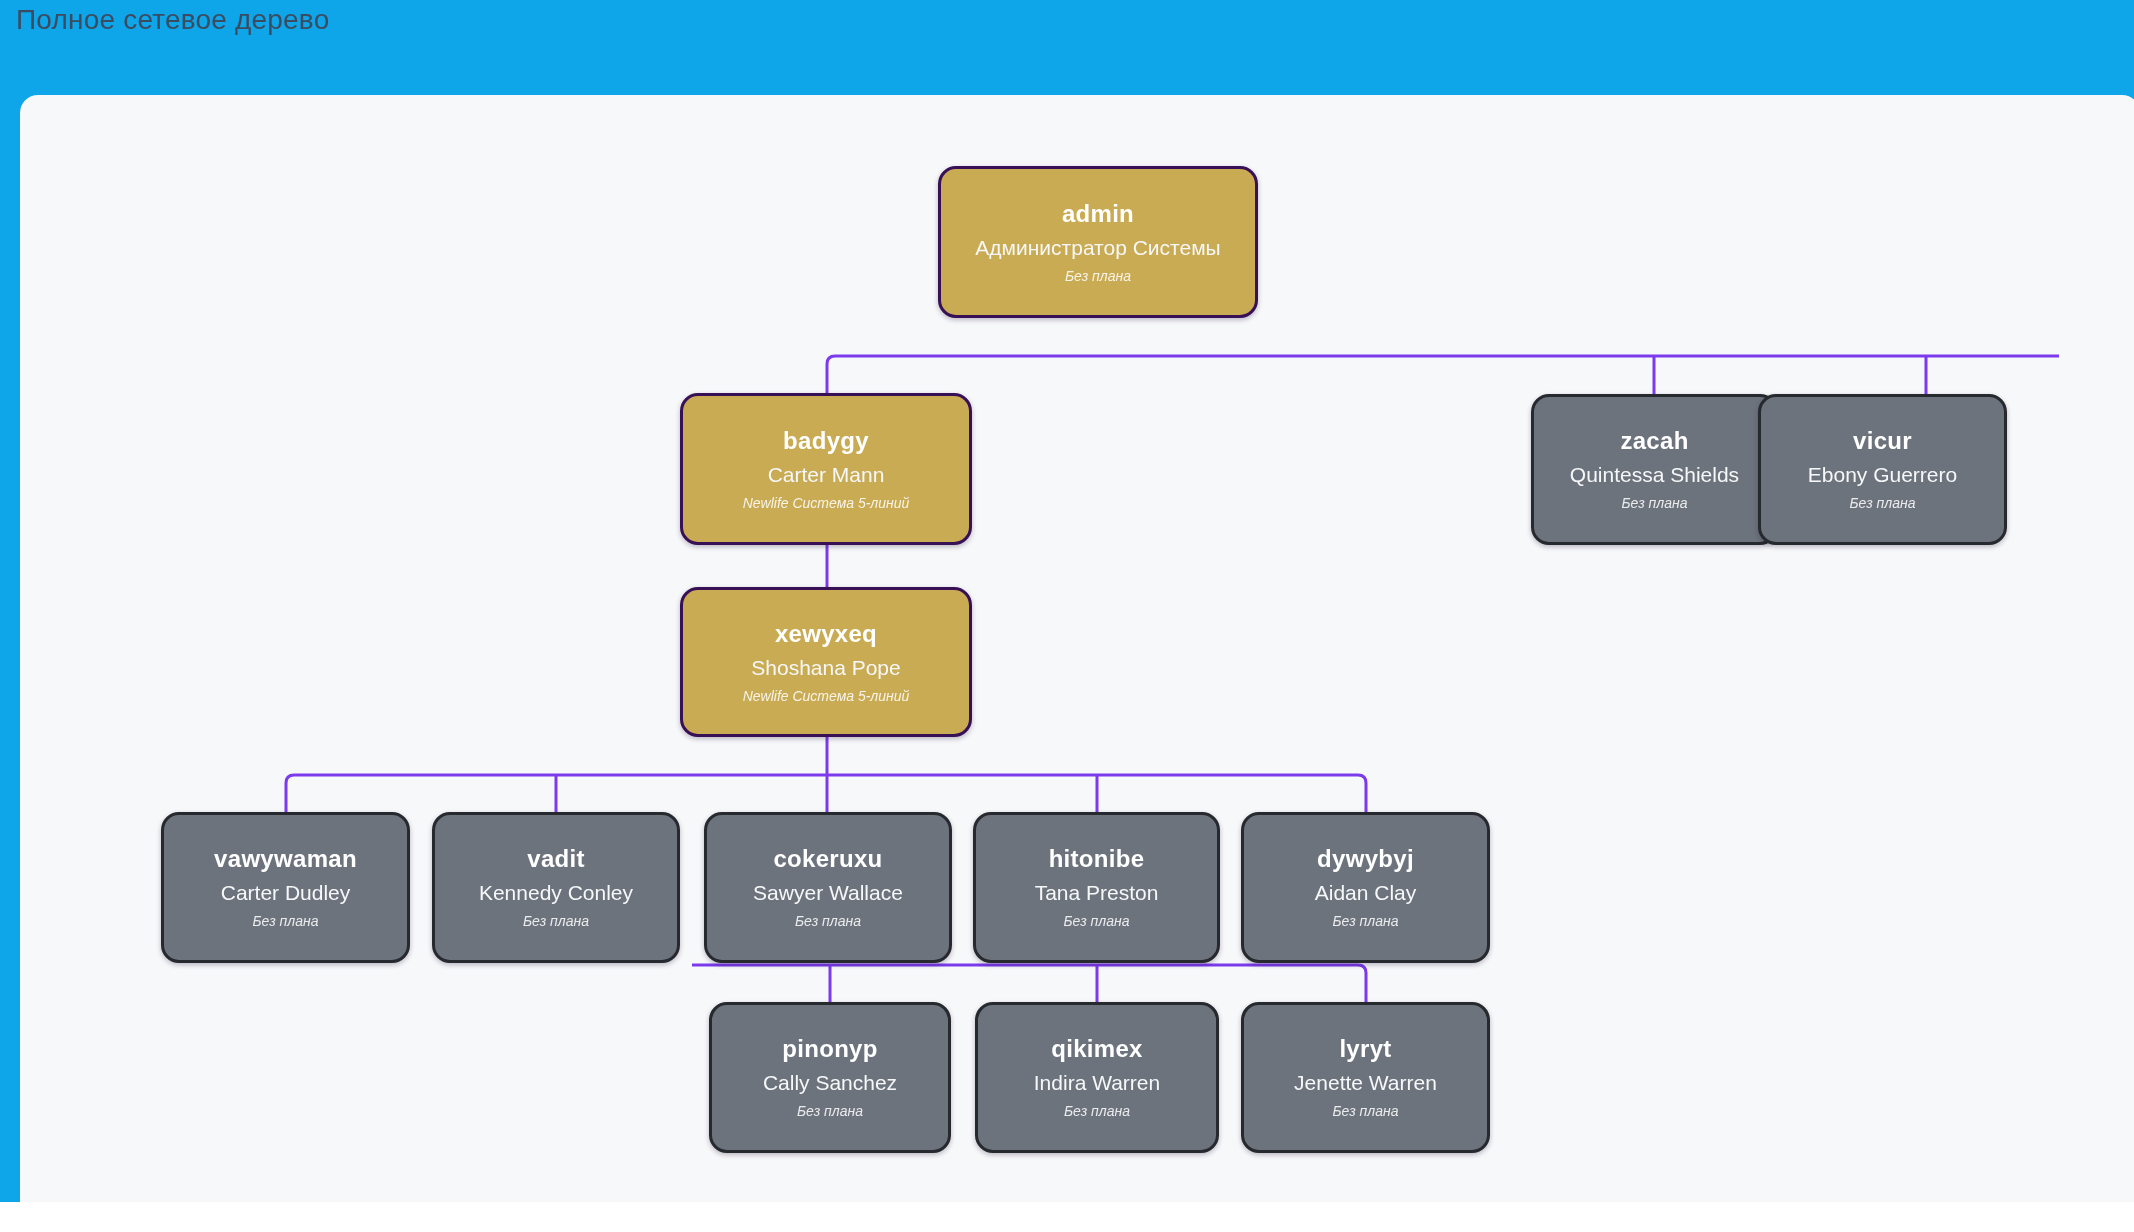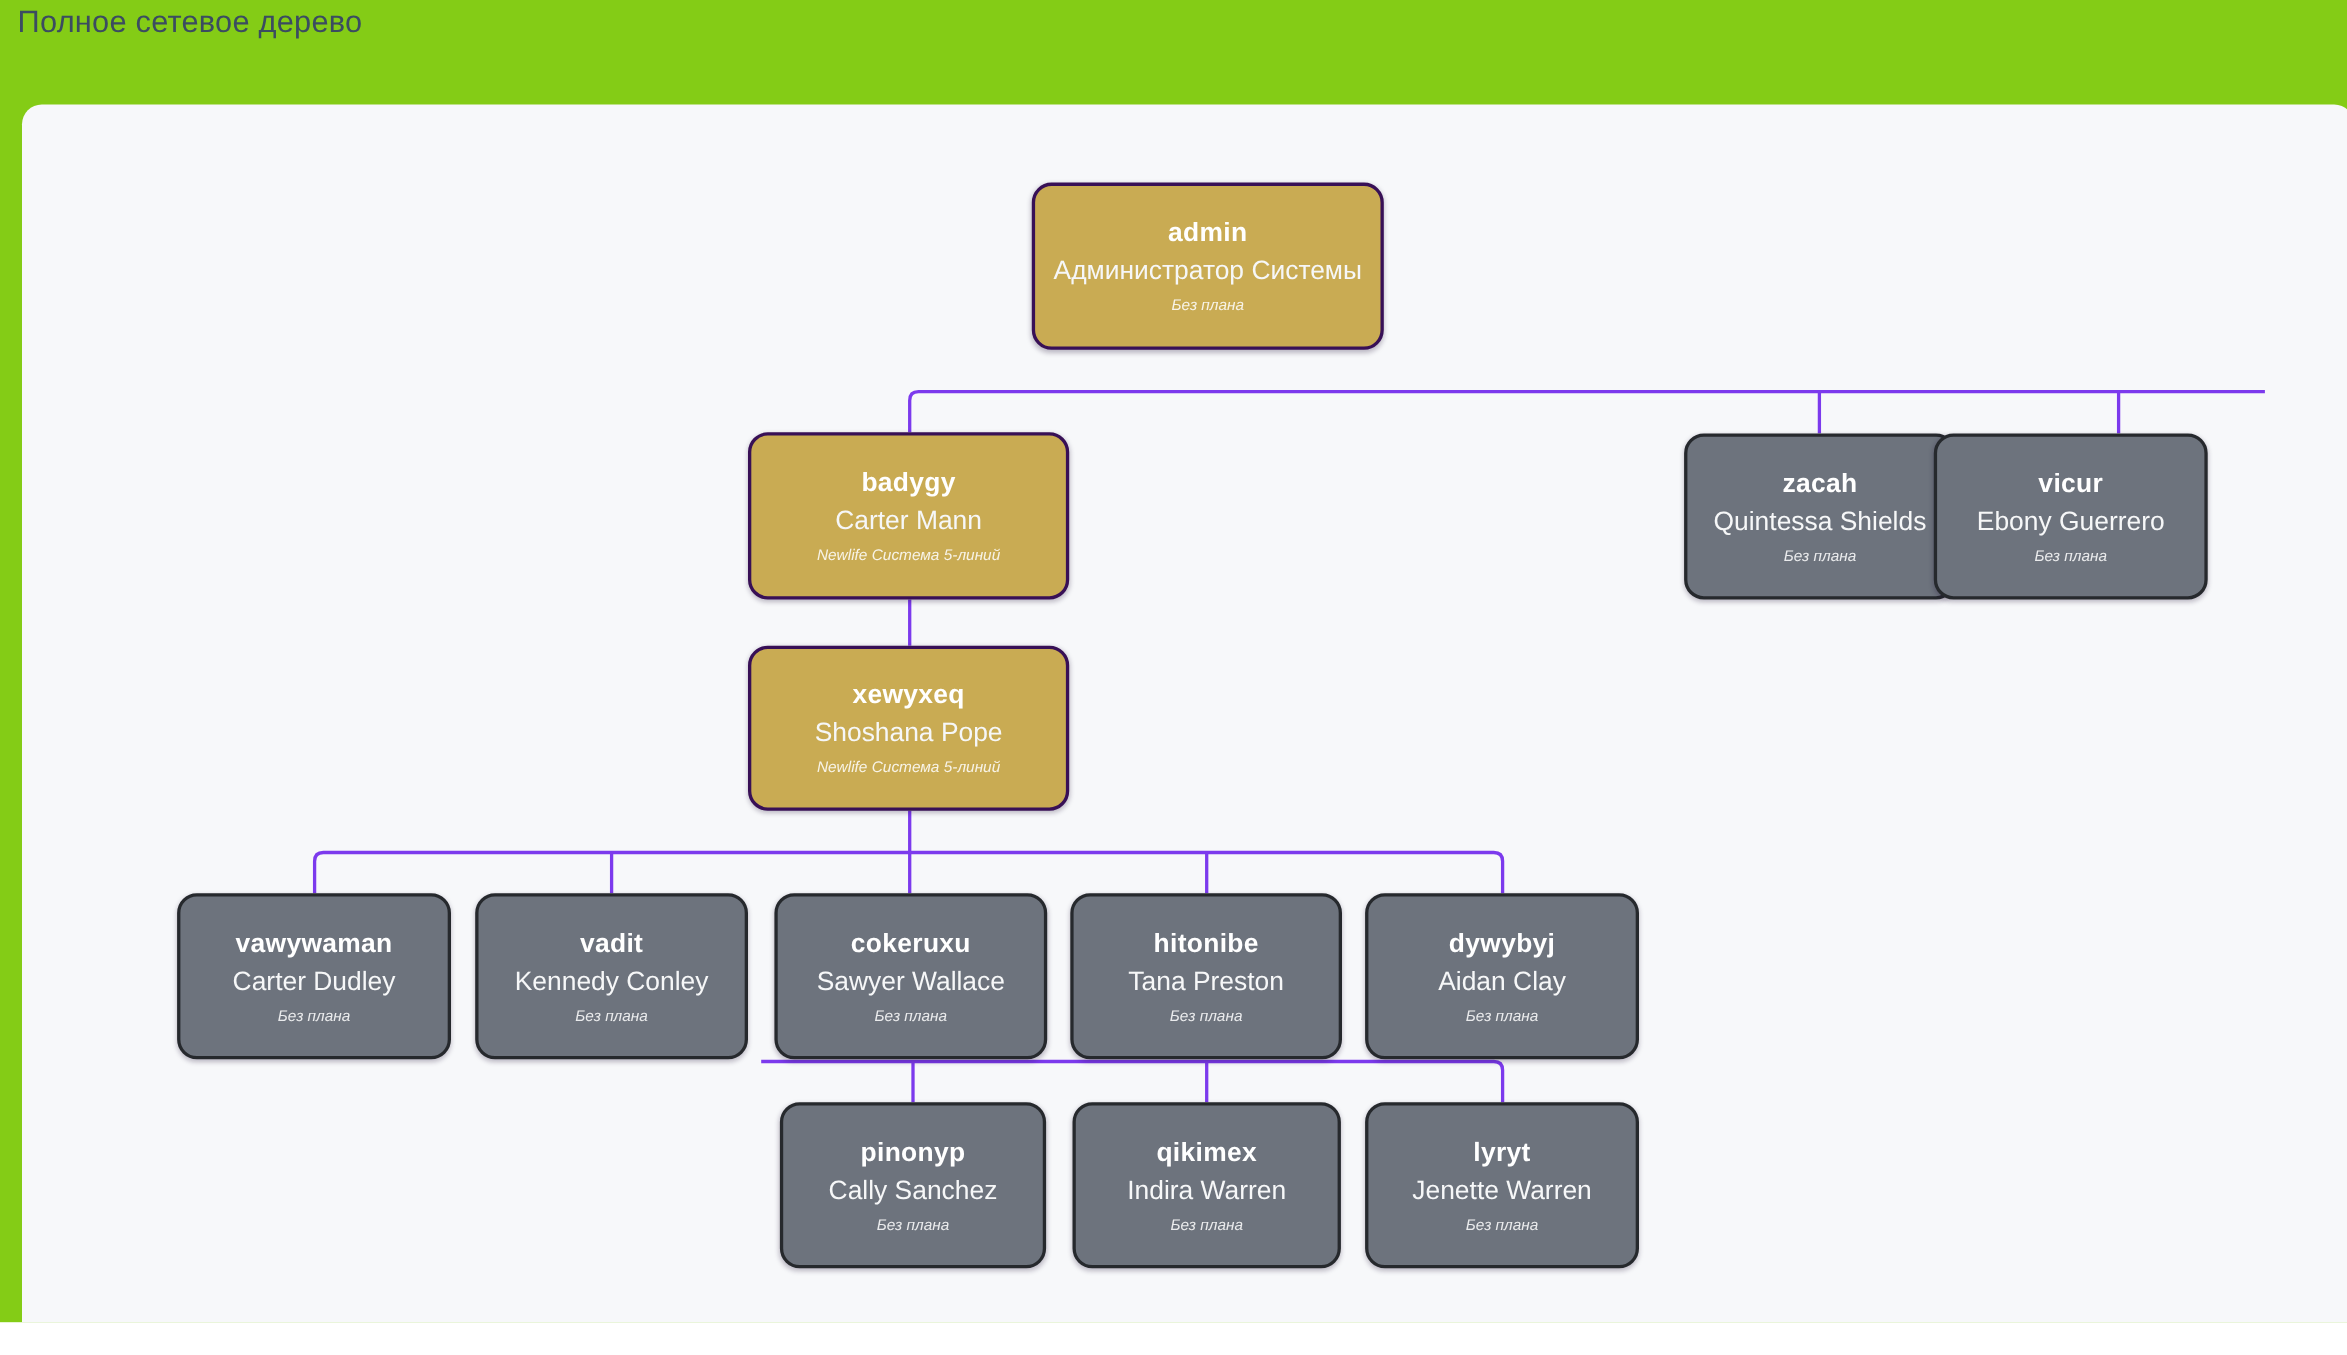--- a/index.html
+++ b/index.html
@@ -2,21 +2,21 @@
 <html><head>
 <meta charset="utf-8">
 <style>
   html,body{margin:0;padding:0;}
   body{
     width:2134px;height:1232px;
     background:#ffffff;
     font-family:"Liberation Sans","DejaVu Sans",sans-serif;
     -webkit-font-smoothing:antialiased;
   }
-  .page{position:relative;width:2134px;height:1202px;overflow:hidden;background:#84cc16;}
+  .page{position:relative;width:2134px;height:1202px;overflow:hidden;background:#0ea5e9;}
   .title{
     position:absolute;left:16px;top:4px;margin:0;
     font-size:28px;font-weight:500;letter-spacing:.2px;
     color:#3b4c61;
   }
   .panel{
     position:absolute;left:20px;top:95px;width:2120px;height:1145px;
     background:#f7f8fa;border-radius:18px;
   }
   .edges{position:absolute;left:0;top:0;width:2134px;height:1232px;pointer-events:none;}
@@ -24,21 +24,21 @@
   .node{
     position:absolute;box-sizing:border-box;
     border:3px solid;border-radius:18px;
     display:flex;flex-direction:column;align-items:center;justify-content:center;
     gap:11px;text-align:center;padding:6px 10px;cursor:pointer;
     box-shadow:0 2px 5px rgba(30,15,50,.28);
   }
   .node--gold{background:#c9ab53;border-color:#381056;}
   .node--gray{background:#6d737d;border-color:#26292d;}
   .node__login{font-size:24px;font-weight:700;color:#ffffff;letter-spacing:.3px;line-height:1;}
-  .node__name{font-size:24px;color:#f6f7f8;line-height:1;}
+  .node__name{font-size:21px;color:#f6f7f8;line-height:1;}
   .node__plan{font-size:14px;font-style:italic;color:rgba(255,255,255,.86);line-height:1;}
 </style>
 </head>
 <body>
 
 <div class="page">
 
   <h1 class="title">Полное сетевое дерево</h1>
 
   <div class="panel"></div>

